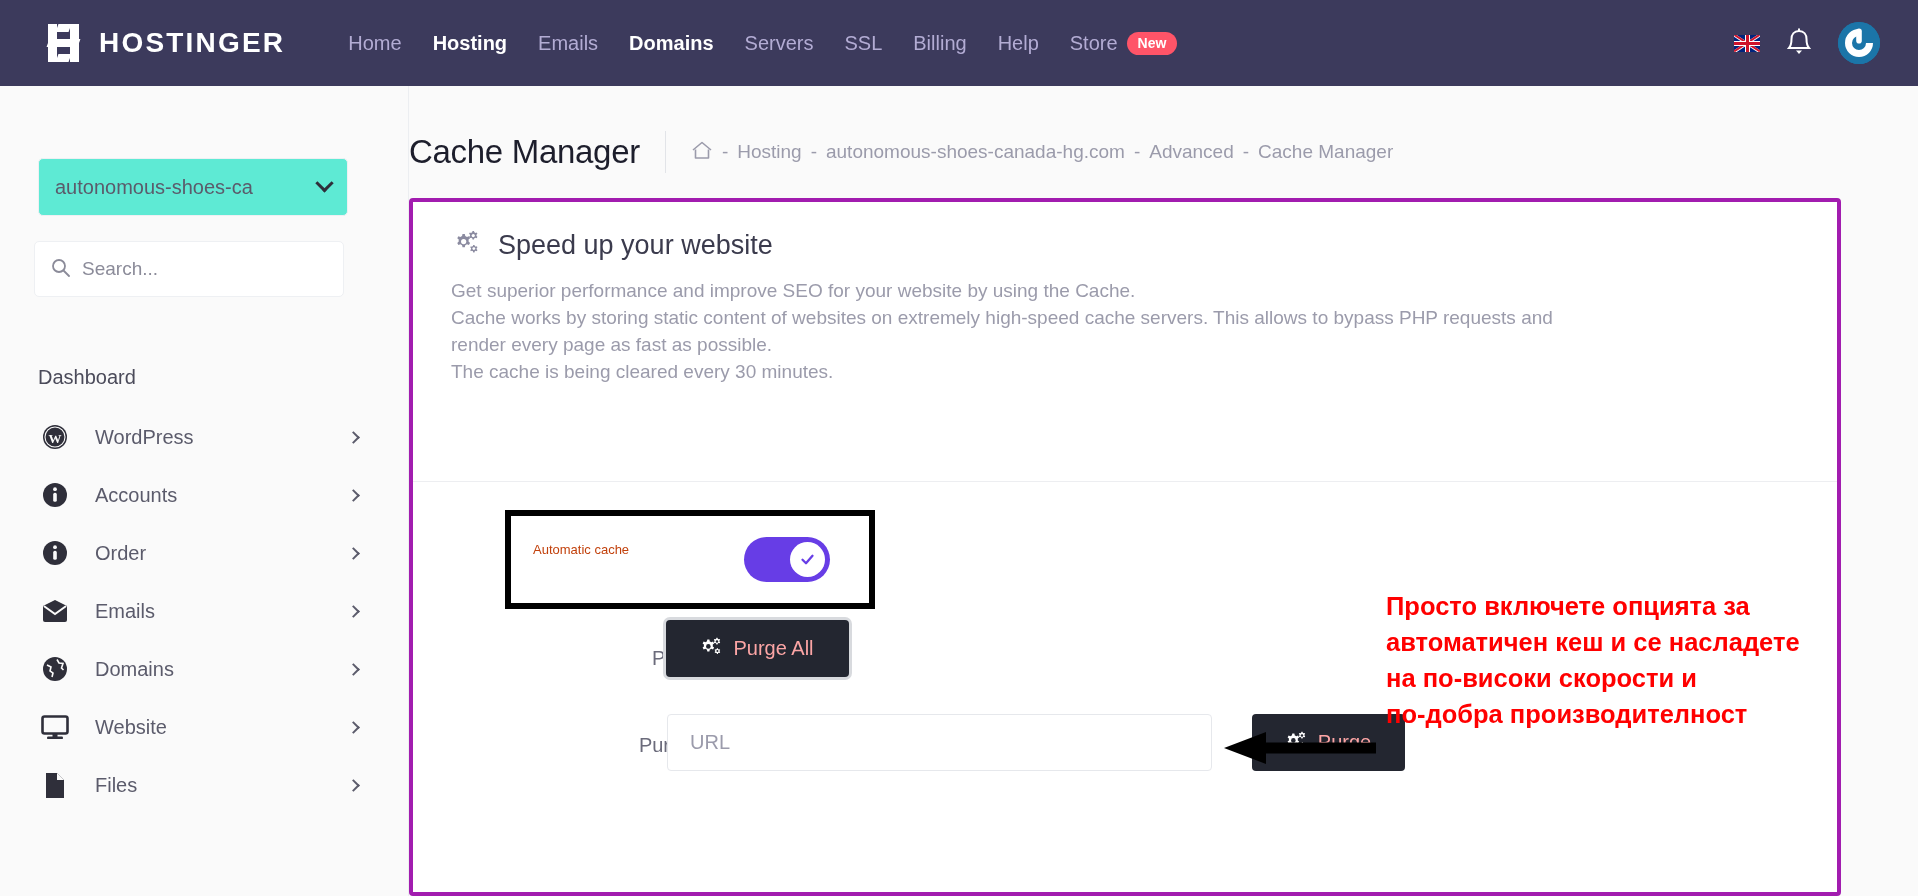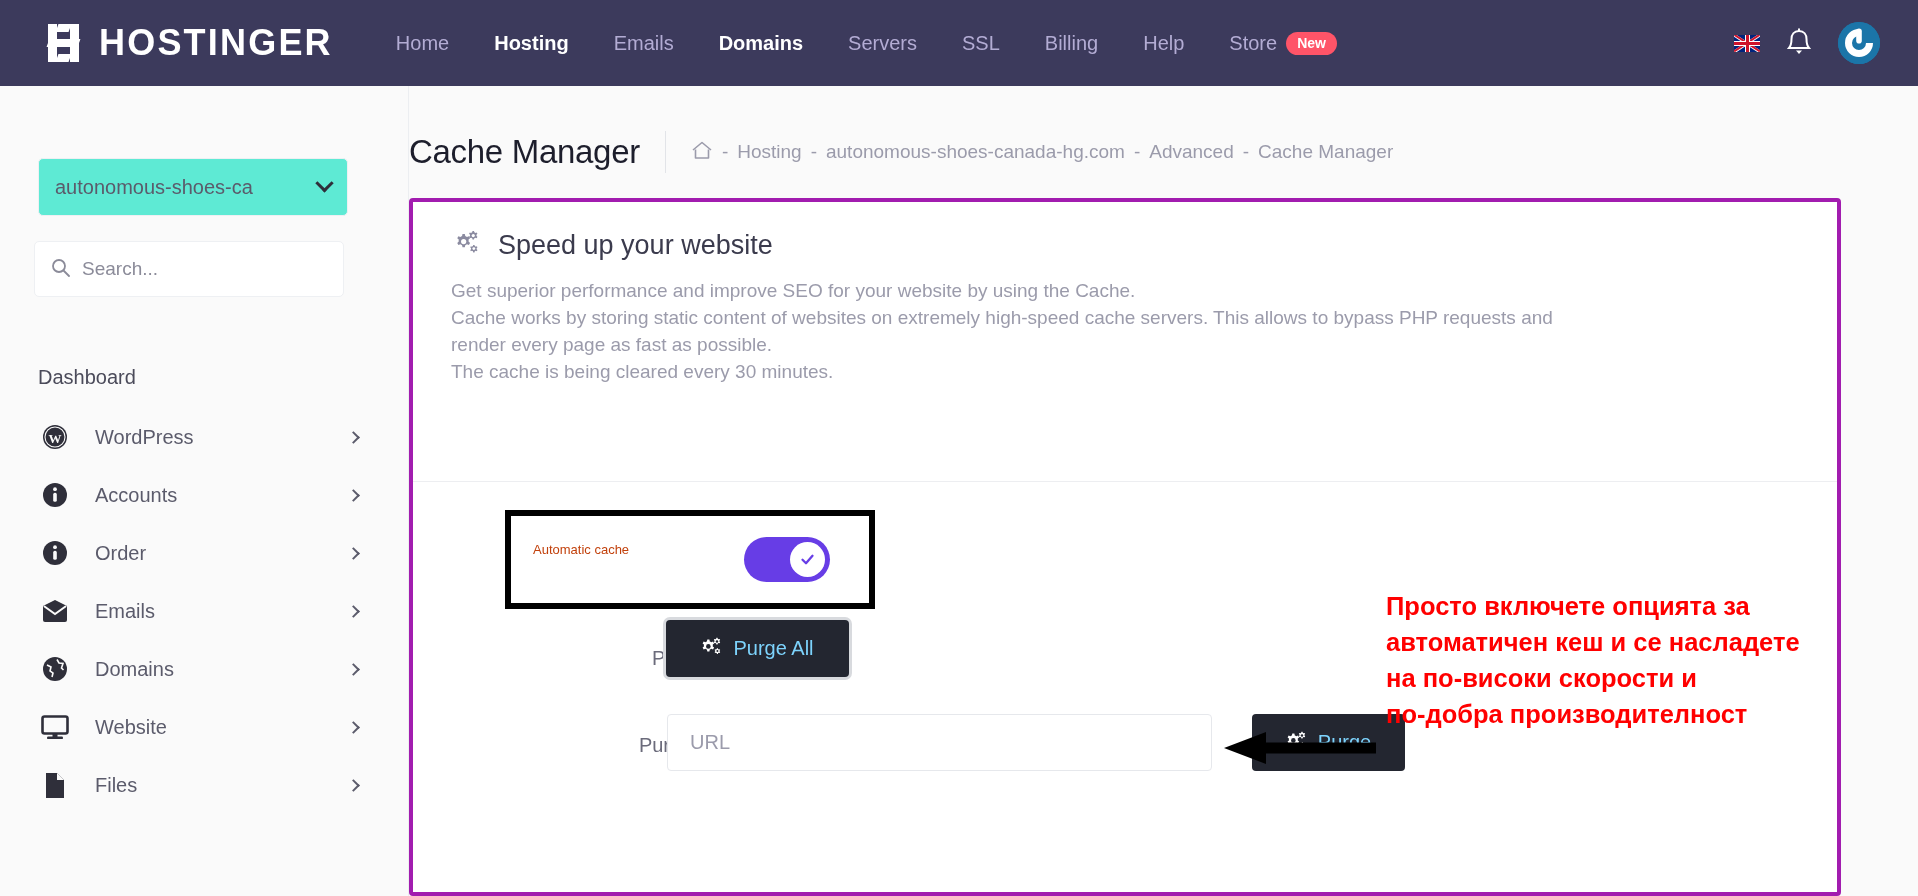--- a/index.html
+++ b/index.html
@@ -18,24 +18,24 @@
   }
   .logo-wrap { display: flex; align-items: center; margin-left: 48px; }
   .logo-mark { width: 36px; height: 38px; position: relative; }
   .logo-mark span { position: absolute; background: #fff; }
   .lm1 { left: 0; top: 0; width: 9px; height: 38px; }
   .lm2 { left: 22px; top: 0; width: 9px; height: 38px; }
   .lm3 { left: 0px; top: 15px; width: 31px; height: 8px; transform: skewX(-20deg); }
   .lm4 { left: 9px; top: 0px; width: 13px; height: 8px; transform: skewX(-20deg); }
   .lm5 { left: 9px; top: 30px; width: 13px; height: 8px; transform: skewX(-20deg); }
   .logo-text {
-    color: #fff; font-size: 36px; font-weight: bold; letter-spacing: 2.2px;
+    color: #fff; font-size: 28px; font-weight: bold; letter-spacing: 2.2px;
     margin-left: 15px;
   }
-  .nav { display: flex; align-items: center; margin-left: 63px; gap: 45px; justify-content: flex-end; }
+  .nav { display: flex; align-items: center; margin-left: 63px; gap: 31px; justify-content: flex-end; }
   .nav a {
     color: #b3acd4; font-size: 20px; text-decoration: none; white-space: nowrap;
   }
   .nav a.active { color: #ffffff; font-weight: bold; }
   .badge-new {
     background: #ff5468; color: #fff; font-size: 14px; font-weight: bold;
     border-radius: 12px; padding: 3px 11px 4px; margin-left: 9px;
     display: inline-block; vertical-align: middle;
   }
   .nav-item-store { display: flex; align-items: center; }
@@ -121,21 +121,21 @@
   .toggle {
     position: absolute; left: 331px; top: 335px; width: 86px; height: 45px;
     background: #673de6; border-radius: 23px; cursor: pointer;
   }
   .knob {
     position: absolute; right: 5px; top: 5px; width: 35px; height: 35px;
     background: #fff; border-radius: 50%; display: flex; align-items: center; justify-content: center;
   }
   .lbl-purge { position: absolute; left: 88px; top: 445px; width: 290px; text-align: right; font-size: 20px; color: #6b6b7b; }
   .btn-dark {
-    background: #232630; color: #7dd3fc; border: none; border-radius: 4px;
+    background: #232630; color: #fca5a5; border: none; border-radius: 4px;
     font-size: 20px; font-family: "Liberation Sans", sans-serif; cursor: pointer;
     display: flex; align-items: center; justify-content: center; gap: 11px;
   }
   .btn-purge-all {
     position: absolute; left: 253px; top: 418px; width: 183px; height: 57px;
     box-shadow: 0 0 0 3px #d8dade;
   }
 
   
   .lbl-url { position: absolute; left: 30px; top: 528px; width: 390px; text-align: right; font-size: 20px; color: #6b6b7b; }

